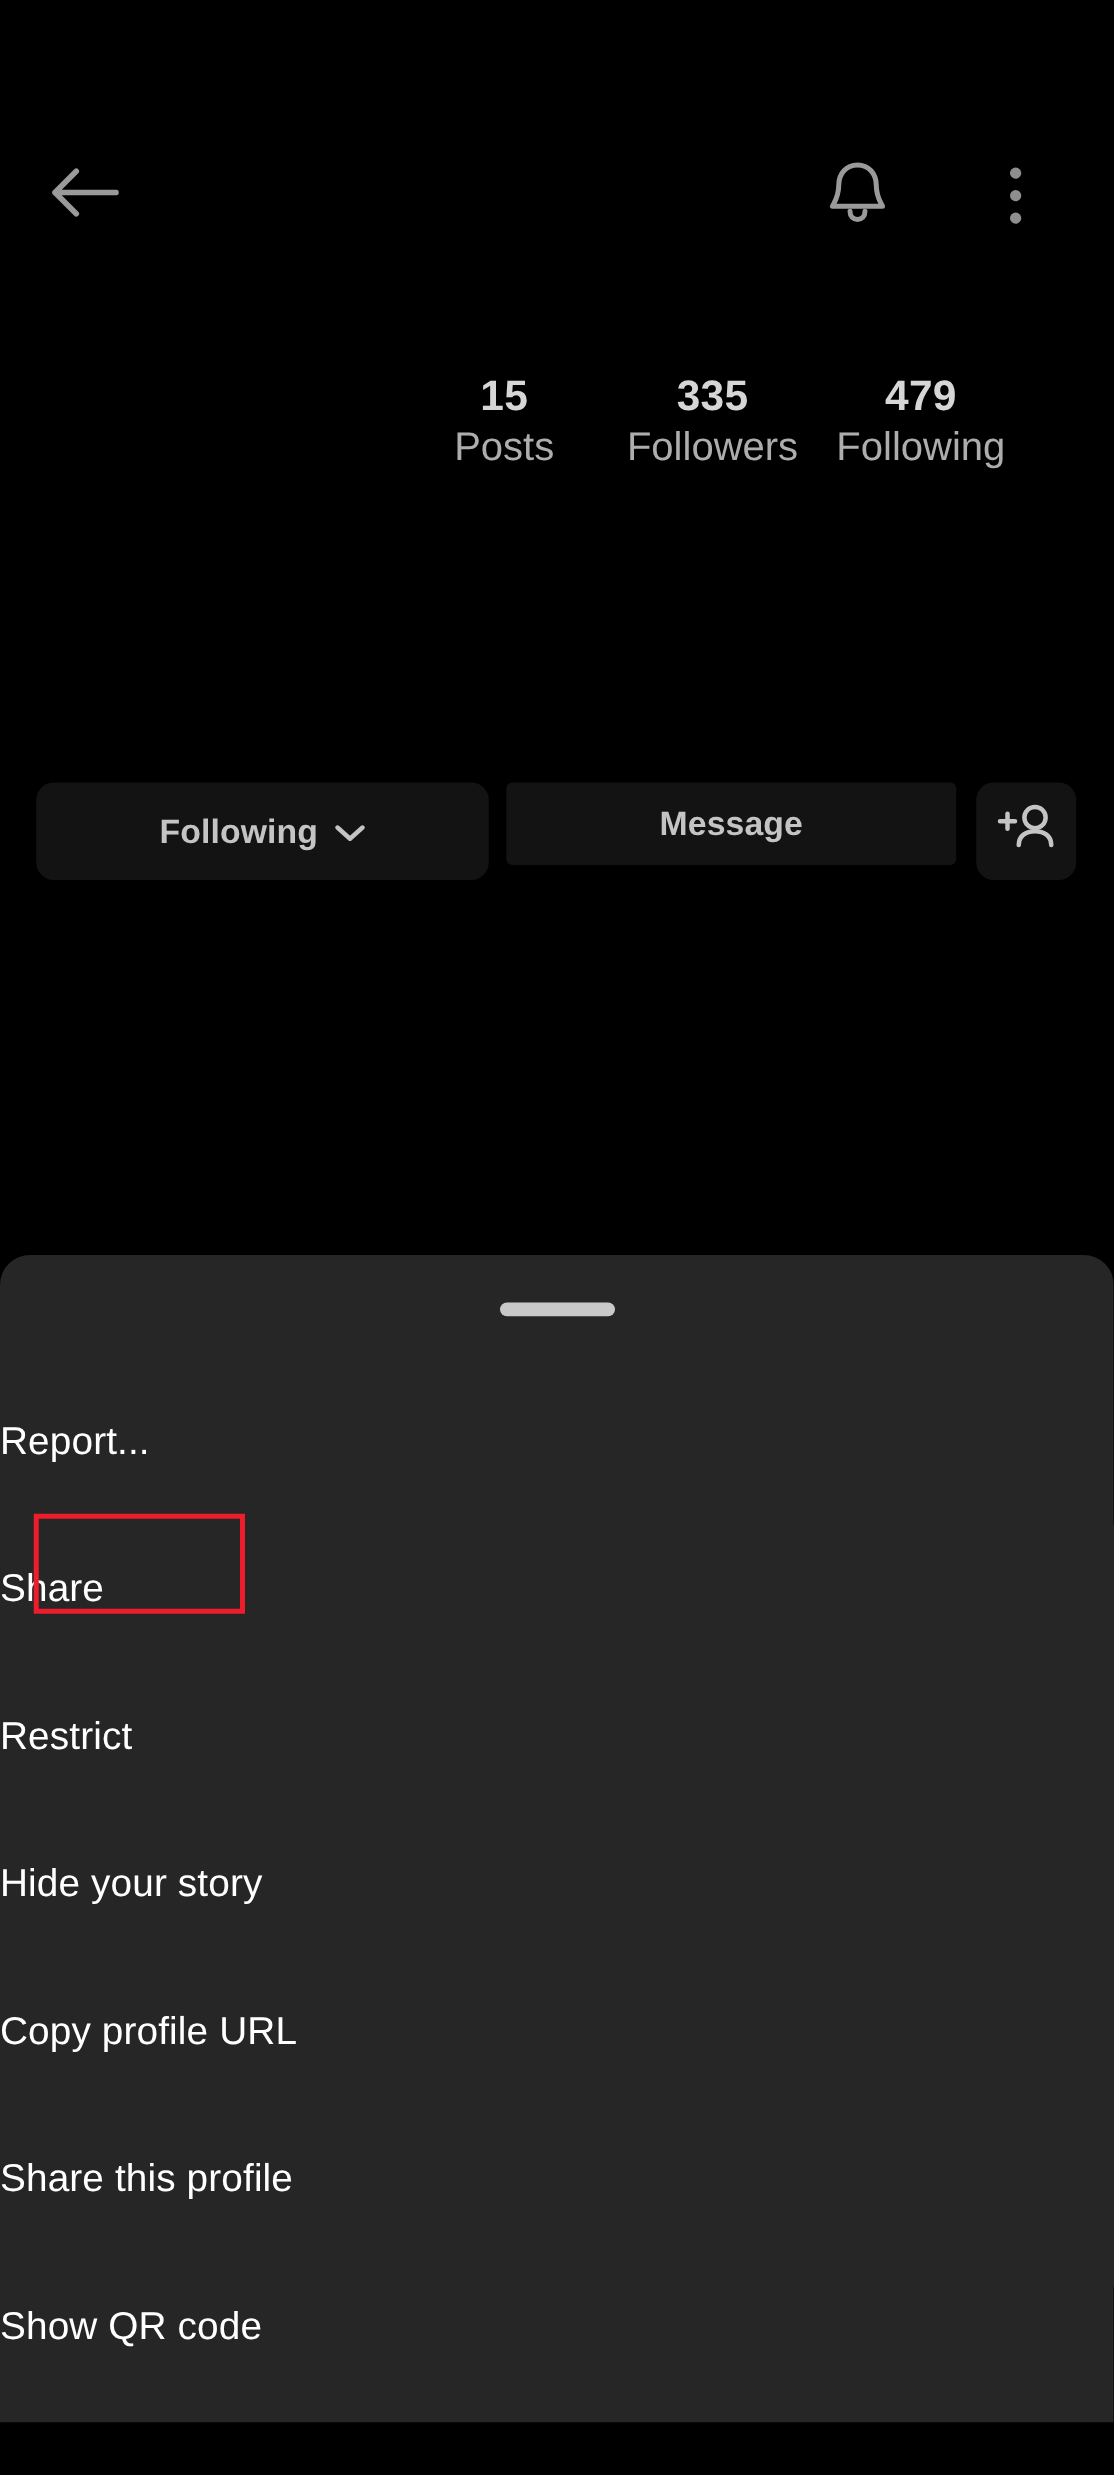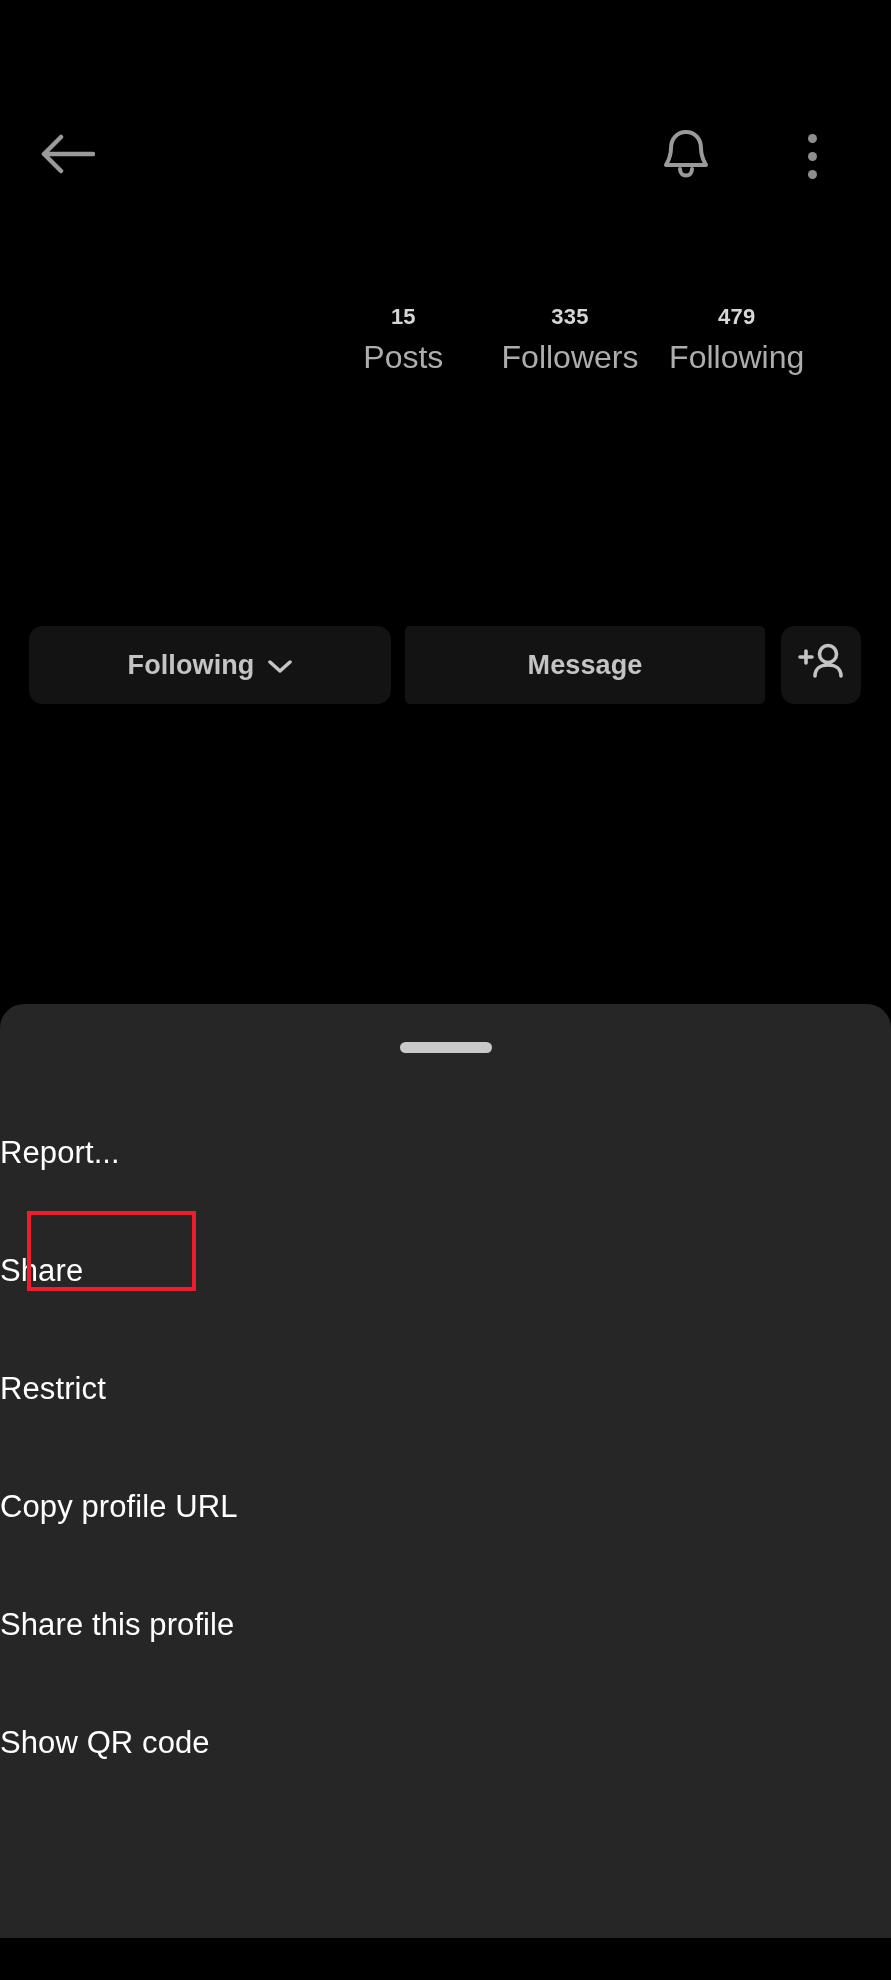--- a/index.html
+++ b/index.html
@@ -54,21 +54,21 @@
     top: 296px;
     left: 320px;
     width: 500px;
     display: flex;
   }
   .stat {
     flex: 1;
     text-align: center;
   }
   .stat-value {
-    font-size: 22px;
+    font-size: 34px;
     font-weight: bold;
     color: #d6d6d6;
     line-height: 42px;
     letter-spacing: 0.2px;
   }
   .stat-label {
     font-size: 32px;
     color: #adadad;
     line-height: 34px;
     margin-top: 2px;
@@ -97,21 +97,21 @@
     padding: 0;
   }
   .btn-following {
     left: 29px;  top: 2px;
     width: 362px; height: 78px;
     border-radius: 14px;
     gap: 14px;
   }
   .btn-message {
     left: 405px; top: 2px;
-    width: 360px; height: 78px;
+    width: 360px; height: 66px;
     border-radius: 5px;
   }
   .btn-adduser {
     left: 781px; top: 2px;
     width: 80px; height: 78px;
     border-radius: 14px;
   }
 
   
   .sheet {
@@ -269,20 +269,23 @@
       </div>
 
       <div class="menu-item">
         <span class="menu-label">Share</span>
       </div>
 
       <div class="menu-item">
         <span class="menu-label">Restrict</span>
       </div>
 
+      <div class="menu-item">
+        <span class="menu-label">Hide your story</span>
+      </div>
 
       <div class="menu-item">
         <span class="menu-label">Copy profile URL</span>
       </div>
 
       <div class="menu-item">
         <span class="menu-label">Share this profile</span>
       </div>
 
       <div class="menu-item">

